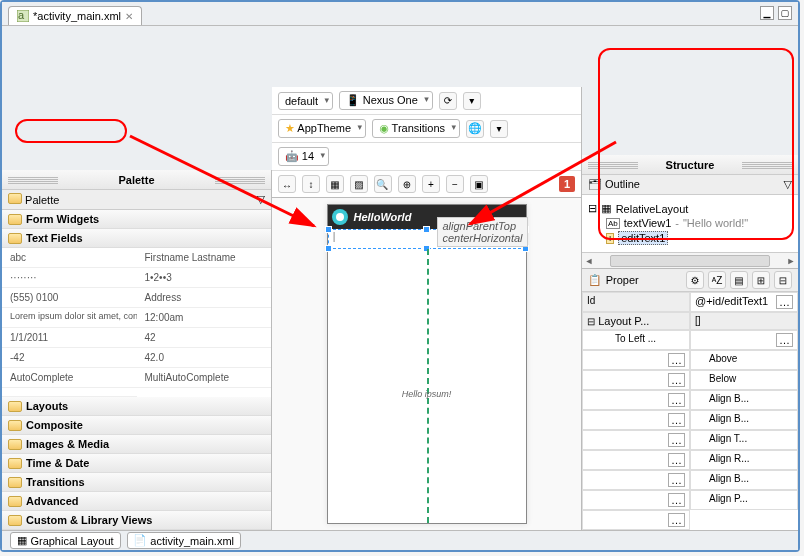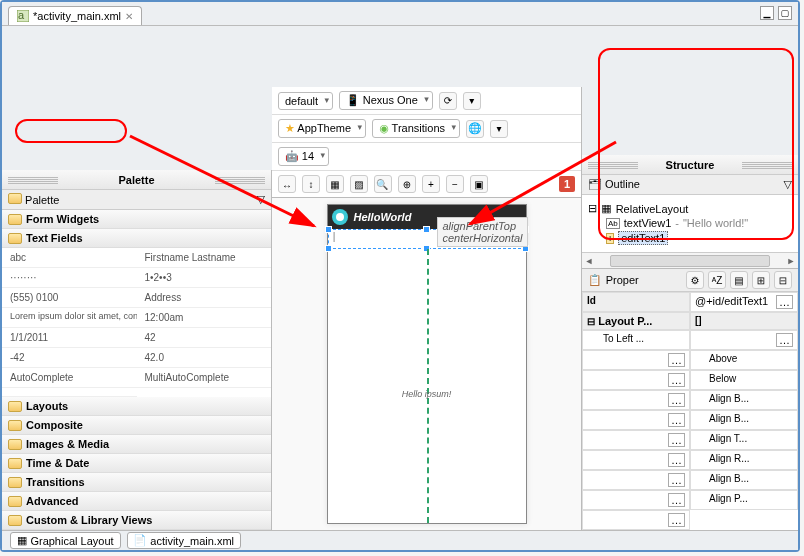--- a/index.html
+++ b/index.html
@@ -38,21 +38,21 @@
 .guide { position: absolute; top: 44px; bottom: 0; left: 50%; border-left: 2px dashed #2ea36a; }
 .hint { position: absolute; top: 12px; right: -2px; background: #f4f4f4; border: 1px solid #ccc; padding: 2px 4px; font-size: 9px; color: #555; }
 .outline-body { padding: 6px; flex: 1; overflow: auto; }
 .tree-row { display: flex; align-items: center; gap: 4px; padding: 1px 0; cursor: pointer; }
 .tree-indent { width: 14px; display: inline-block; }
 .sel { background: #d6e6fb; border: 1px dotted #666; padding: 0 2px; }
 .prop { border-top: 1px solid #bbb; }
 .prop-header { background: #eee; padding: 2px 6px; display: flex; align-items: center; gap: 4px; border-bottom: 1px solid #ccc; }
 .prop-table { display: grid; grid-template-columns: 1fr 1fr; }
 .prop-table div { border: 1px solid #ddd; padding: 2px 4px; font-size: 10px; white-space: nowrap; overflow: hidden; }
-.prop-table .hdr { background: #eee; font-weight: bold; }
+.prop-table .hdr { background: #eee; font-weight: normal; }
 .bottom-tabs { height: 20px; border-top: 1px solid #bbb; display: flex; align-items: center; padding-left: 8px; gap: 6px; background: #eceff2; }
 .btab { background: #fff; border: 1px solid #aaa; padding: 1px 6px; border-radius: 3px; display: flex; align-items: center; gap: 3px; cursor: pointer; }
 svg.arrow { position: absolute; pointer-events: none; }
 .badge { background: #d94b3a; color: #fff; width: 16px; height: 16px; display: flex; align-items: center; justify-content: center; font-weight: bold; border-radius: 2px; }
 .scroll-h { height: 16px; border-top: 1px solid #ccc; background: #f4f4f4; display: flex; align-items: center; }
 .scroll-h .thumb { height: 12px; flex: 1; margin: 0 14px; background: #ddd; border: 1px solid #bbb; border-radius: 2px; }
 .scroll-h .arr { width: 14px; text-align: center; color: #666; font-size: 9px; cursor: pointer; }
 </style>
 </head>
 <body>
@@ -249,21 +249,21 @@
           <span class="tb-btn">⊞</span>
           <span class="tb-btn">⊟</span>
         </div>
         <div class="prop-table">
           <div class="hdr">Id</div>
           <div><span>@+id/editText1</span> <span style="float:right;border:1px solid #aaa;padding:0 2px;">…</span></div>
           <div class="hdr" style="grid-column:1;">⊟ <span>Layout P...</span></div>
           <div class="hdr">[]</div>
         </div>
         <div class="prop-table" id="prop-rows">
-            <div style="padding-left: 20px;">   To Left ...</div>
+            <div style="padding-left: 32px;">   To Left ...</div>
             <div>
               <span style="float:right;border:1px solid #aaa;padding:0 2px;">…</span>
             </div>
             <div>
               <span style="float:right;border:1px solid #aaa;padding:0 2px;">…</span>
             </div>
             <div style="padding-left: 18px;">   Above</div>
             <div>
               <span style="float:right;border:1px solid #aaa;padding:0 2px;">…</span>
             </div>

